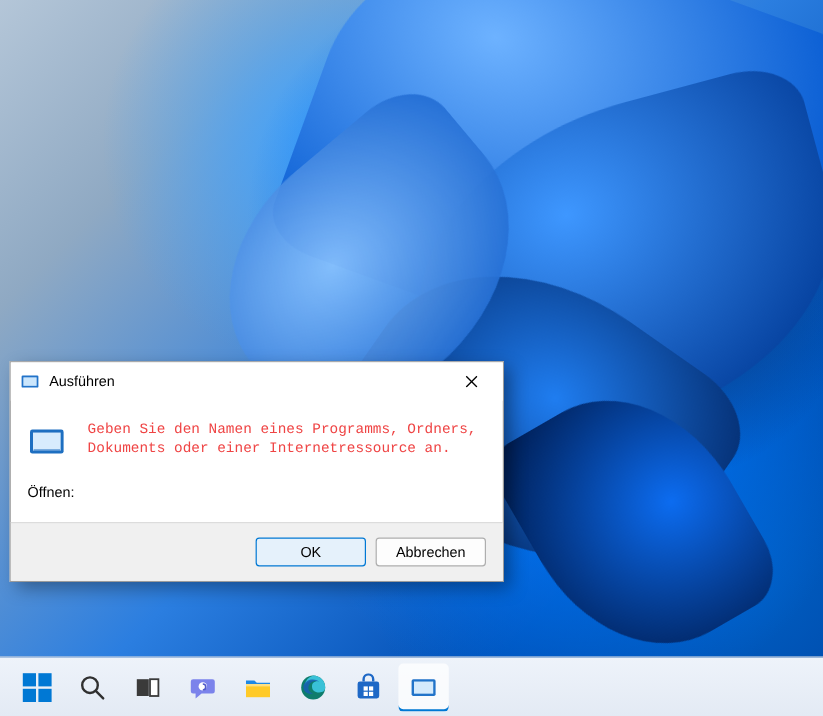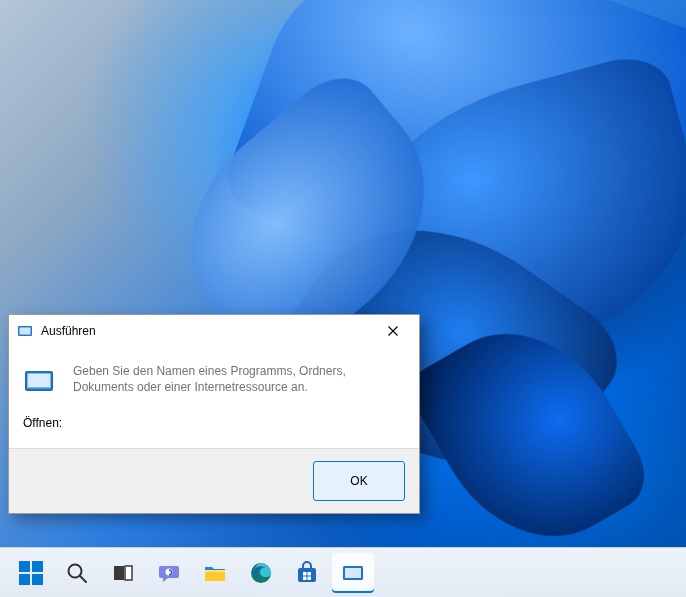--- a/index.html
+++ b/index.html
@@ -30,21 +30,21 @@
   }
   .p1 { width: 420px; height: 320px; top: -40px; left: 260px; background: radial-gradient(ellipse at 30% 30%, #6db2ff, #0b5fd4 70%); transform: rotate(20deg); }
   .p2 { width: 360px; height: 260px; top: 90px; left: 340px; background: radial-gradient(ellipse at 40% 30%, #3e97ff, #043f9c 80%); transform: rotate(-15deg); border-radius: 60% 15% 55% 10%; }
   .p3 { width: 300px; height: 220px; top: 240px; left: 300px; background: radial-gradient(ellipse at 50% 40%, #1f7df0, #032a6b 85%); transform: rotate(35deg); border-radius: 55% 20% 60% 15%; }
   .p4 { width: 260px; height: 200px; top: 120px; left: 180px; background: radial-gradient(ellipse at 40% 40%, #8cc4ff, #1d69d2 80%); transform: rotate(-40deg); border-radius: 50% 20% 55% 15%; opacity: 0.9;}
   .p5 { width: 220px; height: 170px; top: 350px; left: 420px; background: radial-gradient(ellipse at 50% 30%, #0c6cf0, #001f57 90%); transform: rotate(60deg); border-radius: 55% 20% 55% 15%; }
 
   .run-dialog {
     position: absolute;
     left: 8px;
-    top: 314px;
+    top: 301px;
     width: 412px;
     background: #ffffff;
     border: 1px solid #9b9b9b;
     box-shadow: 6px 6px 14px rgba(0,0,0,0.35);
     display: flex;
     flex-direction: column;
   }
   .titlebar {
     height: 32px;
     display: flex;
@@ -75,24 +75,25 @@
     padding: 16px 14px 8px 14px;
     display: flex;
     gap: 14px;
   }
   .run-icon-big {
     width: 36px;
     flex-shrink: 0;
     padding-top: 2px;
   }
   .desc {
-    color: #737373;
+    color: #ef4444;
     line-height: 1.35;
     font-size: 12px;
     padding-top: 0;
+    font-family: Liberation Mono, monospace;
   }
 
   .input-row {
     display: flex;
     align-items: flex-end;
     padding: 8px 14px 18px 14px;
     gap: 10px;
   }
   .input-label {
     font-size: 12px;
@@ -138,21 +139,21 @@
   .button-bar {
     background: #f0f0f0;
     border-top: 1px solid #dcdcdc;
     padding: 12px 14px;
     display: flex;
     justify-content: flex-end;
     gap: 8px;
   }
   .button-bar button {
     min-width: 92px;
-    height: 40px;
+    height: 24px;
     font-size: 12px;
     font-family: inherit;
     background: #fdfdfd;
     border: 1px solid #aeaeae;
     border-radius: 3px;
     cursor: pointer;
     padding: 0 10px;
   }
   .button-bar button.primary {
     border: 1px solid #0078d4;
@@ -230,20 +231,21 @@
     </div>
     <div class="desc">Geben Sie den Namen eines Programms, Ordners, Dokuments oder einer Internetressource an.</div>
   </div>
 
   <div class="input-row">
     <span class="input-label">Öffnen:</span>
   </div>
 
   <div class="button-bar">
     <button class="primary">OK</button>
+    <button>Abbrechen</button>
   </div>
 </div>
 
 <div class="taskbar">
   <div class="tb-item">
     <span>
       <span class="start-logo">
           <div></div>
           <div></div>
           <div></div>

